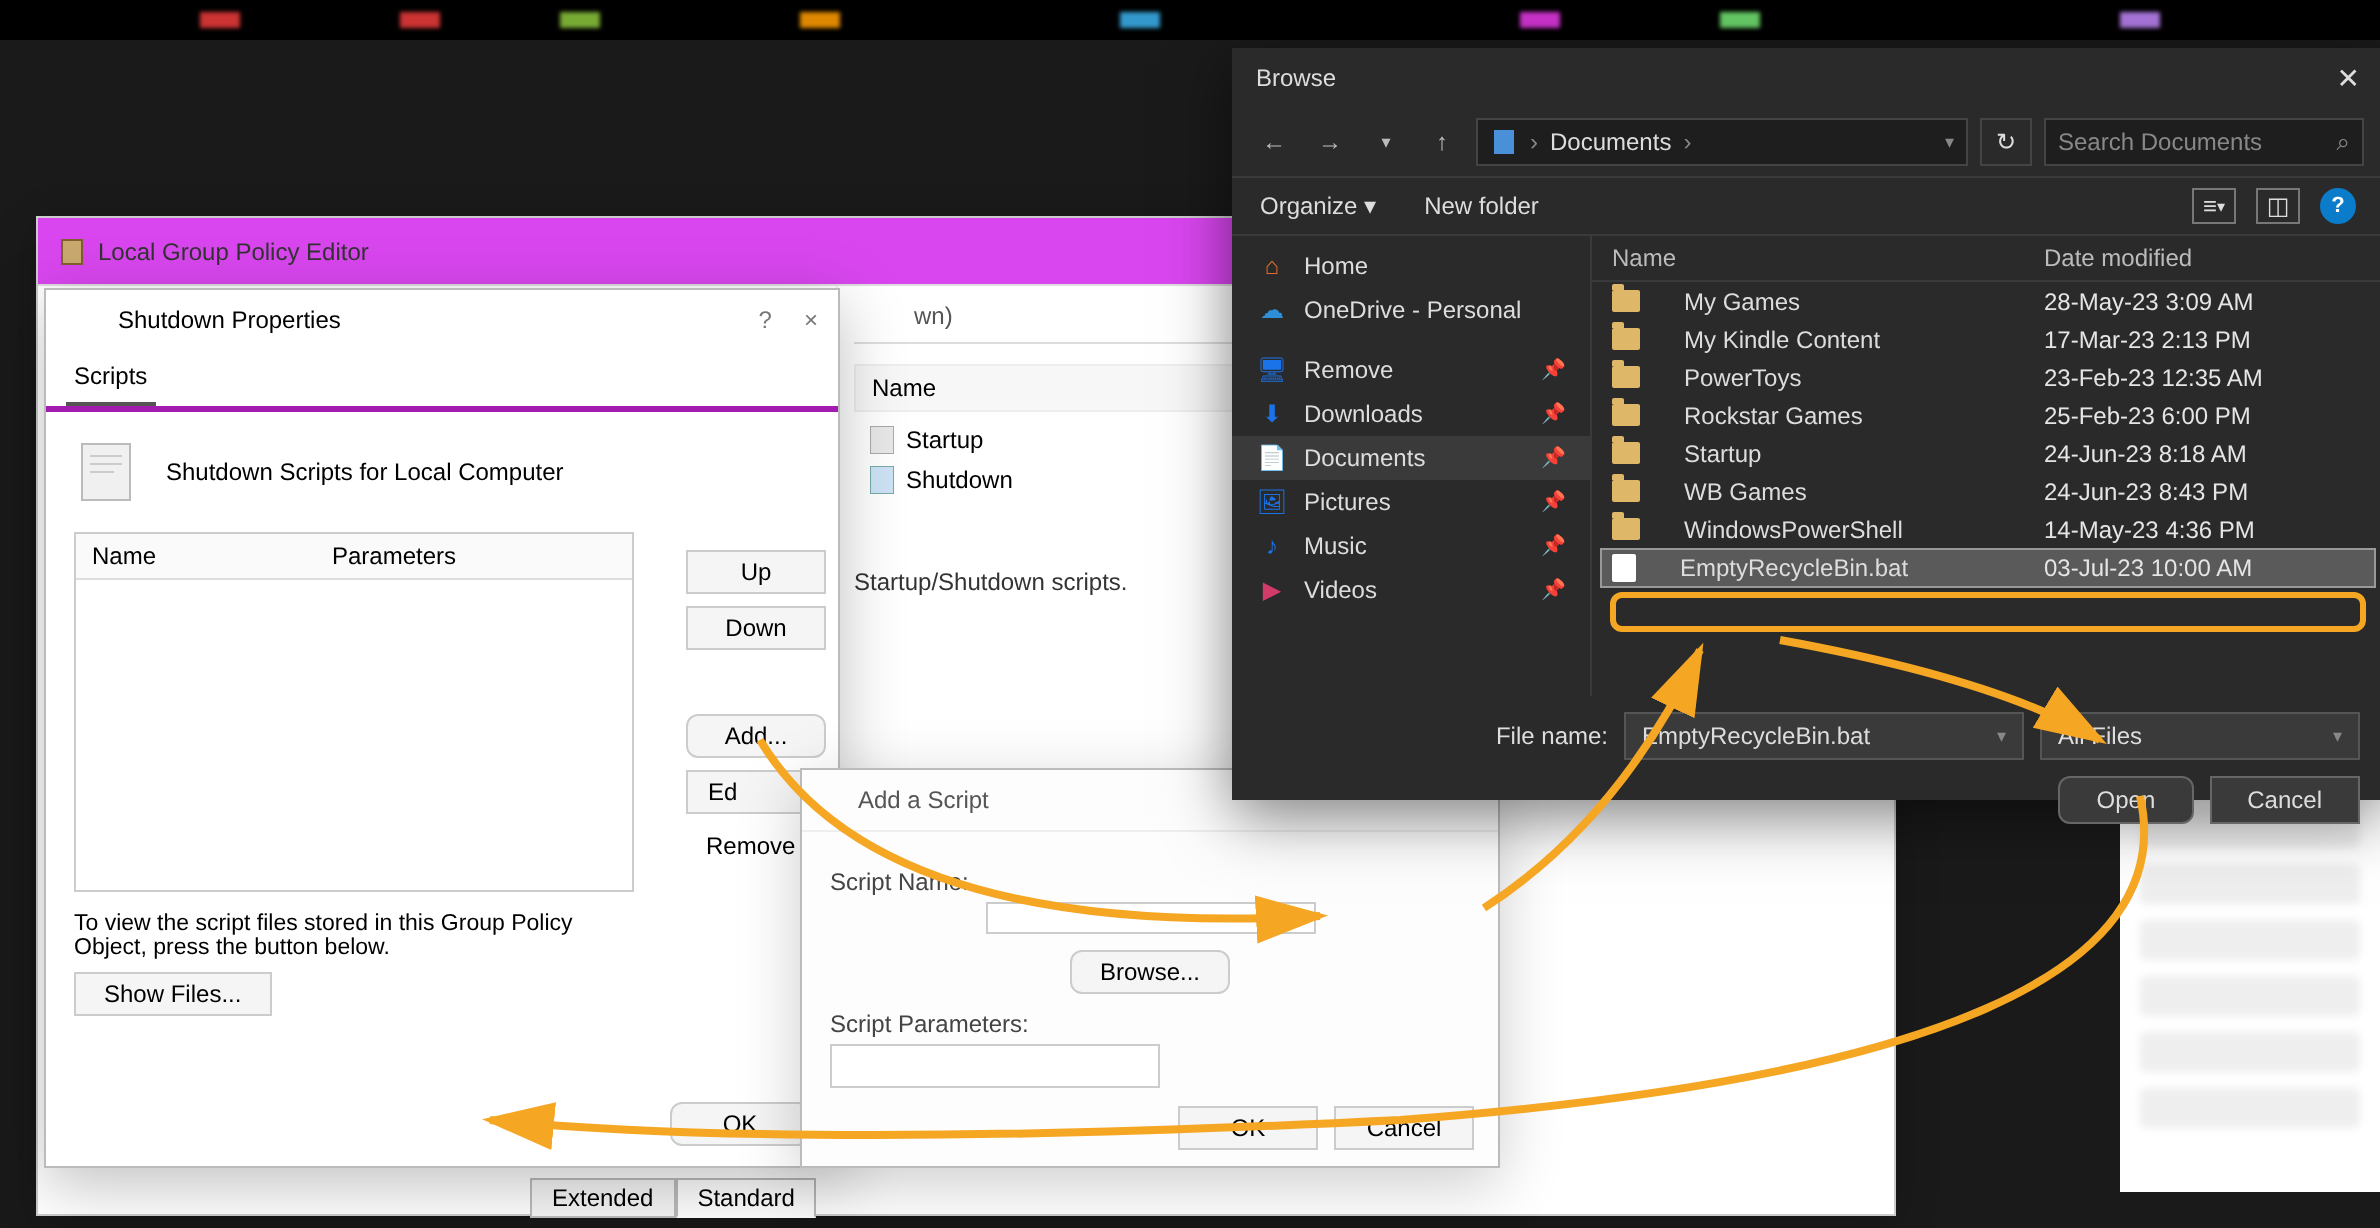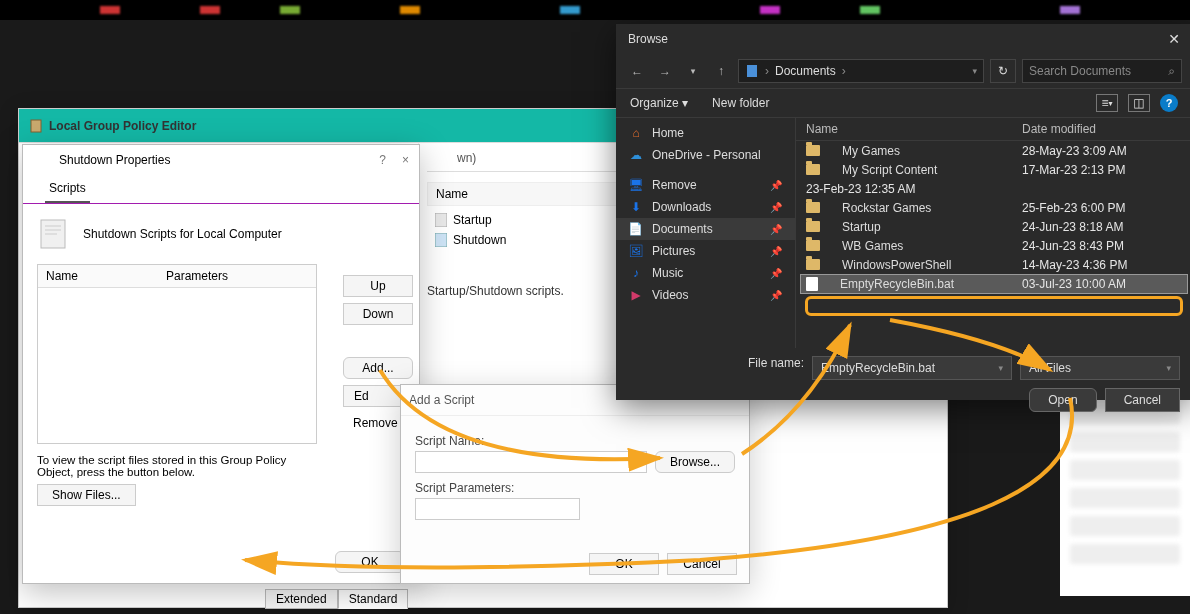--- a/index.html
+++ b/index.html
@@ -10,58 +10,58 @@
   
   .topbar { position: absolute; left: 0; top: 0; width: 1190px; height: 20px; background: #000; }
   .topbar span { position: absolute; width: 20px; height: 8px; top: 6px; filter: blur(1px); }
 
   
   .bg-right { position: absolute; right: 0; top: 396px; width: 130px; height: 200px; background: #fff; }
   .bg-right div { height: 20px; background: #eee; margin: 8px 10px; border-radius: 3px; filter: blur(2px); }
 
   
   .gpedit { position: absolute; left: 18px; top: 108px; width: 930px; height: 500px; background: #fff; border: 1px solid #ccc; box-shadow: 0 4px 20px rgba(0,0,0,.2); }
-  .gpedit-title { height: 34px; display: flex; align-items: center; padding: 0 10px; font-size: 12px; color: #333; background: #14b8a6; border-bottom: 1px solid #ddd; font-weight: bold; }
+  .gpedit-title { height: 34px; display: flex; align-items: center; padding: 0 10px; font-size: 12px; color: #333; background: #d946ef; border-bottom: 1px solid #ddd; }
   .gpedit-title svg { margin-right: 6px; }
   .gpedit-body { display: flex; height: calc(100% - 60px); }
   .gpedit-left { width: 400px; border-right: 1px solid #eee; }
   .gpedit-right { flex: 1; padding: 8px; }
   .gpedit-right .crumb { color: #555; font-size: 12px; margin-left: 30px; }
   .gpedit-right hr { border: none; border-top: 1px solid #ddd; margin: 6px 0 10px; }
   .gpedit-right .subtitle { color: #333; font-size: 12px; margin: 6px 0 6px 30px; }
   .gpedit-right .name-hdr { background: #f7f7f7; padding: 4px 8px; font-size: 12px; border: 1px solid #eee; }
   .gpedit-right .items { padding: 4px 0; font-size: 12px; }
   .gpedit-right .items div { padding: 3px 8px; display: flex; align-items: center; gap: 6px; }
   .gpedit-tabs { position: absolute; left: 246px; bottom: -2px; display: flex; font-size: 12px; }
   .gpedit-tabs span { border: 1px solid #bbb; padding: 2px 10px; background:#f5f5f5;}
   .gpedit-tabs span.active { background: #fff; border-bottom-color:#fff;}
 
   
   .props { position: absolute; left: 22px; top: 144px; width: 398px; height: 440px; background: #fff; border: 1px solid #bbb; box-shadow: 0 8px 30px rgba(0,0,0,.25); }
   .props-title { height: 30px; display: flex; align-items: center; justify-content: space-between; padding: 0 10px; font-size: 12px; margin-left: 26px; }
   .props-title .ctl { display: flex; gap: 16px; color: #777; }
-  .props-tabs { display: flex; gap: 10px; padding: 0 22px; font-size: 12px; border-bottom: 1px solid #a21caf; }
+  .props-tabs { display: flex; gap: 10px; padding: 0 10px; font-size: 12px; border-bottom: 3px solid #a21caf; }
   .props-tabs span { padding: 6px 4px; }
   .props-tabs span.active { border-bottom: 2px solid #555; font-weight: 500; }
   .props-body { padding: 14px; font-size: 12px; }
   .props-body .desc { display: flex; gap: 14px; align-items: center; margin-bottom: 14px; }
   .props-body .list { width: 280px; height: 180px; border: 1px solid #ccc; }
   .props-body .list-hdr { display: flex; background: #fafafa; border-bottom: 1px solid #ddd; }
   .props-body .list-hdr span { padding: 4px 8px; font-size: 12px; }
   .props-body .side-btns { position: absolute; left: 320px; top: 130px; display: flex; flex-direction: column; gap: 6px; }
   .props-body .info { margin-top: 10px; font-size: 11.5px; max-width: 280px; }
   .winbtn { border: 1px solid #ccc; background: #f5f5f5; font-size: 12px; padding: 3px 14px; cursor: pointer; min-width: 70px; }
   .props-foot { position: absolute; left: 0; bottom: 0; width: 100%; padding: 10px 14px; display: flex; justify-content: flex-end; gap: 8px; background:#fff;}
 
   
   .addscript { position: absolute; left: 400px; top: 384px; width: 350px; height: 200px; background: #fdfdfd; border: 1px solid #bbb; box-shadow: 0 8px 30px rgba(0,0,0,.2); }
-  .addscript-title { padding: 8px 8px; font-size: 12px; color: #555; border-bottom: 1px solid #eee; }
+  .addscript-title { padding: 8px 28px; font-size: 12px; color: #555; border-bottom: 1px solid #eee; }
   .addscript-body { padding: 10px 14px; font-size: 12px; color: #444; }
   .addscript-body label { display: block; margin-bottom: 3px; margin-top: 8px; }
-  .addscript-body .row { display: flex; gap: 8px; align-items: center; }
+  .addscript-body .row { display: flex; gap: 8px; align-items: center; flex-direction: column; }
   .addscript-body input { flex: 1; border: 1px solid #ccc; height: 22px; padding: 0 4px; font-size: 12px; }
   .addscript-foot { position: absolute; bottom: 8px; right: 12px; display: flex; gap: 8px; }
 
   
   .browse { position: absolute; left: 616px; top: 24px; width: 576px; height: 376px; background: #2a2a2a; color: #ddd; box-shadow: 0 8px 30px rgba(0,0,0,.5); font-size: 12px; }
   .browse-title { height: 30px; display: flex; align-items: center; justify-content: space-between; padding: 0 12px; }
   .browse-title .close { font-size: 14px; }
   .browse-nav { height: 34px; display: flex; align-items: center; padding: 0 10px; gap: 6px; }
   .browse-nav .arrow { width: 22px; text-align: center; color:#bbb; }
   .addr { flex: 1; background: #1e1e1e; border: 1px solid #444; height: 24px; display: flex; align-items: center; padding: 0 6px; gap: 6px; }
@@ -81,21 +81,21 @@
   .list-hdr2 .c1 { flex: 1; }
   .list-hdr2 .c2 { width: 160px; }
   .file-row { display: flex; padding: 2.5px 10px; align-items: center; gap: 6px; }
   .file-row .c1 { flex: 1; display: flex; align-items: center; gap: 22px; }
   .file-row .c2 { width: 160px; color: #e5e5e5; }
   .file-row.sel { background: #5a5a5a; border: 1px solid #999; margin: 0 4px; padding: 2px 5px; }
   .folder-ico { width: 14px; height: 11px; background: #deb868; border-radius: 1px; display:inline-block; position:relative;}
   .folder-ico:before { content:''; position:absolute; top:-3px; left:0; width:6px; height:3px; background:#deb868; border-radius:1px 1px 0 0;}
   .file-ico { width: 12px; height: 14px; background:#fff; display:inline-block; border-radius:1px;}
   .browse-foot { padding: 8px 12px; display: flex; flex-direction: column; gap: 8px; align-items: flex-end; }
-  .fn-row { display: flex; gap: 8px; width: 100%; justify-content: flex-end; }
+  .fn-row { display: flex; gap: 8px; align-items: center; width: 100%; justify-content: flex-end; }
   .darkinput { background: #3a3a3a; color: #ddd; border: 1px solid #555; height: 24px; padding: 0 8px; font-size: 12px; display:flex; align-items:center; justify-content:space-between;}
   .darkbtn { background: #3a3a3a; color: #ddd; border: 1px solid #666; padding: 4px 18px; cursor: pointer; font-size: 12px; }
   .help-ico { width:18px; height:18px; border-radius:50%; background:#0a7cc9; color:#fff; display:flex; align-items:center; justify-content:center; font-size:11px; font-weight:bold;}
 
   
   .overlay { position: absolute; left: 0; top: 0; pointer-events: none; }
 </style>
 </head>
 <body>
 
@@ -302,25 +302,29 @@
           <div class="file-row">
             <div class="c1">
               <span class="folder-ico"></span>
               <span>My Games</span>
             </div>
             <div class="c2">28-May-23 3:09 AM</div>
           </div>
           <div class="file-row">
             <div class="c1">
               <span class="folder-ico"></span>
-              <span>My Script Content</span>
+              <span>My Kindle Content</span>
             </div>
             <div class="c2">17-Mar-23 2:13 PM</div>
           </div>
           <div class="file-row">
+            <div class="c1">
+              <span class="folder-ico"></span>
+              <span>PowerToys</span>
+            </div>
             <div class="c2">23-Feb-23 12:35 AM</div>
           </div>
           <div class="file-row">
             <div class="c1">
               <span class="folder-ico"></span>
               <span>Rockstar Games</span>
             </div>
             <div class="c2">25-Feb-23 6:00 PM</div>
           </div>
           <div class="file-row">

